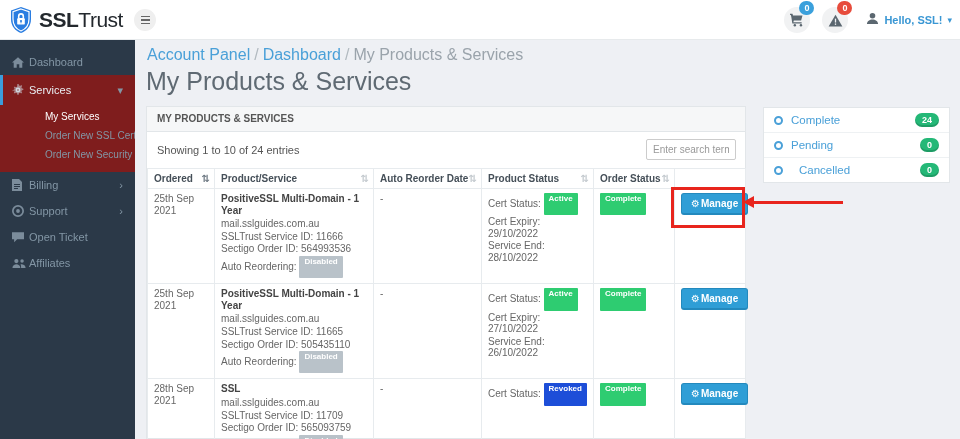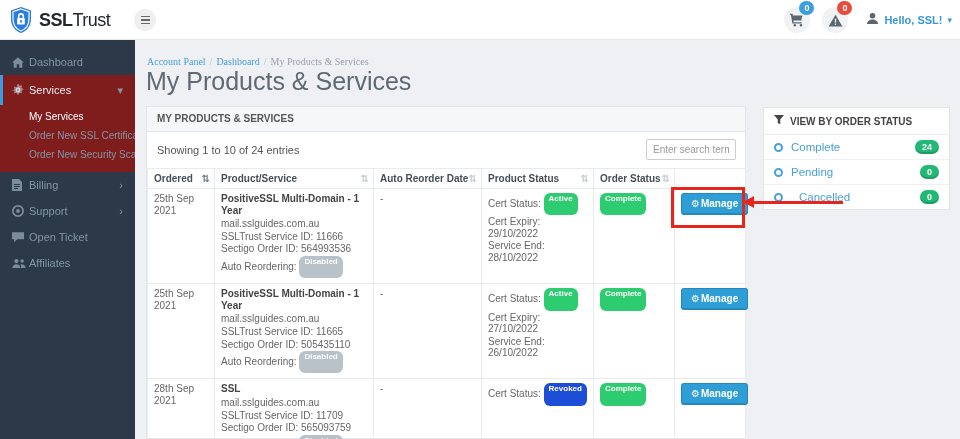--- a/index.html
+++ b/index.html
@@ -7,21 +7,21 @@
   body {
     position:relative; overflow:hidden;
     font-family:"Liberation Sans","DejaVu Sans",sans-serif;
     background:#eef0f4; color:#555;
   }
   
   .topbar { position:absolute; left:0; top:0; width:960px; height:40px; background:#fff;
             border-bottom:1px solid #e7eaec; z-index:6; }
   .brand { position:absolute; left:9px; top:6px; display:flex; align-items:center; }
   .brand svg { display:block; }
-  .brand-text { margin-left:6px; font-size:18px; letter-spacing:-0.5px; color:#23282d; }
+  .brand-text { margin-left:6px; font-size:21px; letter-spacing:-0.5px; color:#23282d; }
   .brand-text b { font-weight:bold; }
   .hamburger { position:absolute; left:134px; top:9px; width:22px; height:22px; border-radius:50%;
                background:#efefef; border:none; cursor:pointer; display:flex; flex-direction:column;
                align-items:center; justify-content:center; gap:2px; }
   .hamburger i { display:block; width:9px; height:1.5px; background:#666; }
   .top-right { position:absolute; right:8px; top:0; height:40px; display:flex; align-items:center; gap:12px; }
   .icon-circle { position:relative; width:26px; height:26px; border-radius:50%; background:#f1f2f3;
                  display:flex; align-items:center; justify-content:center; cursor:pointer; }
   .icon-circle svg { display:block; }
   .count-badge { position:absolute; top:-6px; right:-4px; min-width:15px; height:14px; border-radius:8px;
@@ -36,26 +36,26 @@
   .sidebar { position:absolute; left:0; top:40px; width:135px; height:399px; background:#2b3948; overflow:hidden; z-index:5; }
   .nav { padding-top:9px; }
   .nav-item { display:flex; align-items:center; height:26px; padding:0 12px; color:#8questionable;
               color:#8396a5; font-size:11px; cursor:pointer; }
   .nav-item .ico { width:17px; color:#7b8c9b; font-size:11px; display:inline-flex; }
   .nav-item .ico svg { display:block; }
   .nav-item .chev { margin-left:auto; color:#8396a5; font-size:11px; }
   .services-group { background:#7f1d1d; }
   .services-group .nav-item.parent { border-left:3px solid #3b9ddb; padding-left:9px; color:#e9eef2; height:30px; }
   .services-group .nav-item.parent .ico { color:#cfd9e1; }
-  .submenu { padding:2px 0 8px 0; }
+  .submenu { padding:2px 0 8px 16px; }
   .submenu-item { display:block; padding:4px 0 4px 29px; font-size:10px; color:#8396a5; cursor:pointer; white-space:nowrap; }
   .submenu-item.active { color:#ffffff; }
 
   
-  .breadcrumb { position:absolute; left:147px; top:56px; font-size:10px; color:#9aa3ab; z-index:1;font-family:Liberation Serif, serif; }
+  .breadcrumb { position:absolute; left:147px; top:46px; font-size:16px; color:#9aa3ab; z-index:1; }
   .breadcrumb a { color:#4aa0d8; text-decoration:none; cursor:pointer; }
   .breadcrumb .sep { margin:0 4px; color:#b2bac0; }
   .page-title { position:absolute; left:146px; top:67px; font-size:25px; font-weight:300; color:#5f6a73; z-index:1; }
 
   .panel { position:absolute; left:146px; top:106px; width:600px; height:333px; background:#fff;
            border:1px solid #e2e6e9; z-index:1; }
   .panel-title { height:25px; line-height:24px; padding:0 10px; background:#f6f7f8;
                  border-bottom:1px solid #e2e6e9; font-size:10px; font-weight:bold; color:#555; }
   .table-top { position:relative; height:36px; }
   .showing { position:absolute; left:10px; top:12px; font-size:11px; color:#555; }
@@ -66,21 +66,21 @@
   table.svc { width:100%; border-collapse:collapse; table-layout:fixed; font-size:10px; color:#666; }
   table.svc th, table.svc td { border:1px solid #e7ebee; padding:4px 6px; text-align:left; vertical-align:top; }
   table.svc th { font-size:10px; font-weight:bold; color:#454f58; height:14px; white-space:nowrap; position:relative; }
   table.svc td { line-height:1.16; }
   .sort { position:absolute; right:4px; top:4px; color:#c3c9ce; font-size:10px; cursor:pointer; }
   .sort.on { color:#6b7680; }
   tr.row-1 td { height:61px; } tr.row-2 td { height:62px; } tr.row-3 td { height:61px; } tr.row-4 td { height:66px; }
   .prod-title { font-weight:bold; color:#444; margin-bottom:2px; }
   .cell-line { margin-bottom:1px; }
   .badge { display:inline-block; color:#fff; font-size:8px; font-weight:bold; padding:1px 5px 12px;
-           border-radius:6px; vertical-align:middle; }
+           border-radius:1px; vertical-align:middle; }
   .badge.green { background:#2ecc71; }
   .badge.amber { background:#1d4ed8; }
   .badge.gray  { background:#b9c2c9; }
   .manage-btn { display:inline-flex; align-items:center; background:#2f9ed6; border:1px solid #2389bd;
                 border-bottom-width:2px; color:#fff; font-size:10px; font-weight:bold; padding:4px 9px;
                 border-radius:3px; cursor:pointer; font-family:inherit; }
   .manage-btn .gear { margin-right:1px; font-size:10px; }
 
   
   .status-panel { position:absolute; left:763px; top:107px; width:187px; background:#fff;
@@ -345,28 +345,20 @@
         <td><span class="badge green">Complete</span></td>
         <td>
           <button class="manage-btn"></button>
         </td>
       </tr>
     </tbody>
   </table>
 </div>
 
 <div class="status-panel">
-  <div class="status-title">
-    <span>
-      <svg width="10" height="10" viewBox="0 0 12 12" fill="#444">
-          <path d="M0 0h12L7.5 5.5V11L4.5 9.5V5.5Z"></path>
-        </svg>
-    </span>
-    <span>VIEW BY ORDER STATUS</span>
-  </div>
   <div class="status-item">
     <span class="ring"></span>
     <span>Complete</span>
     <span class="pill">24</span>
   </div>
   <div class="status-item">
     <span class="ring"></span>
     <span>Pending</span>
     <span class="pill">0</span>
   </div>

